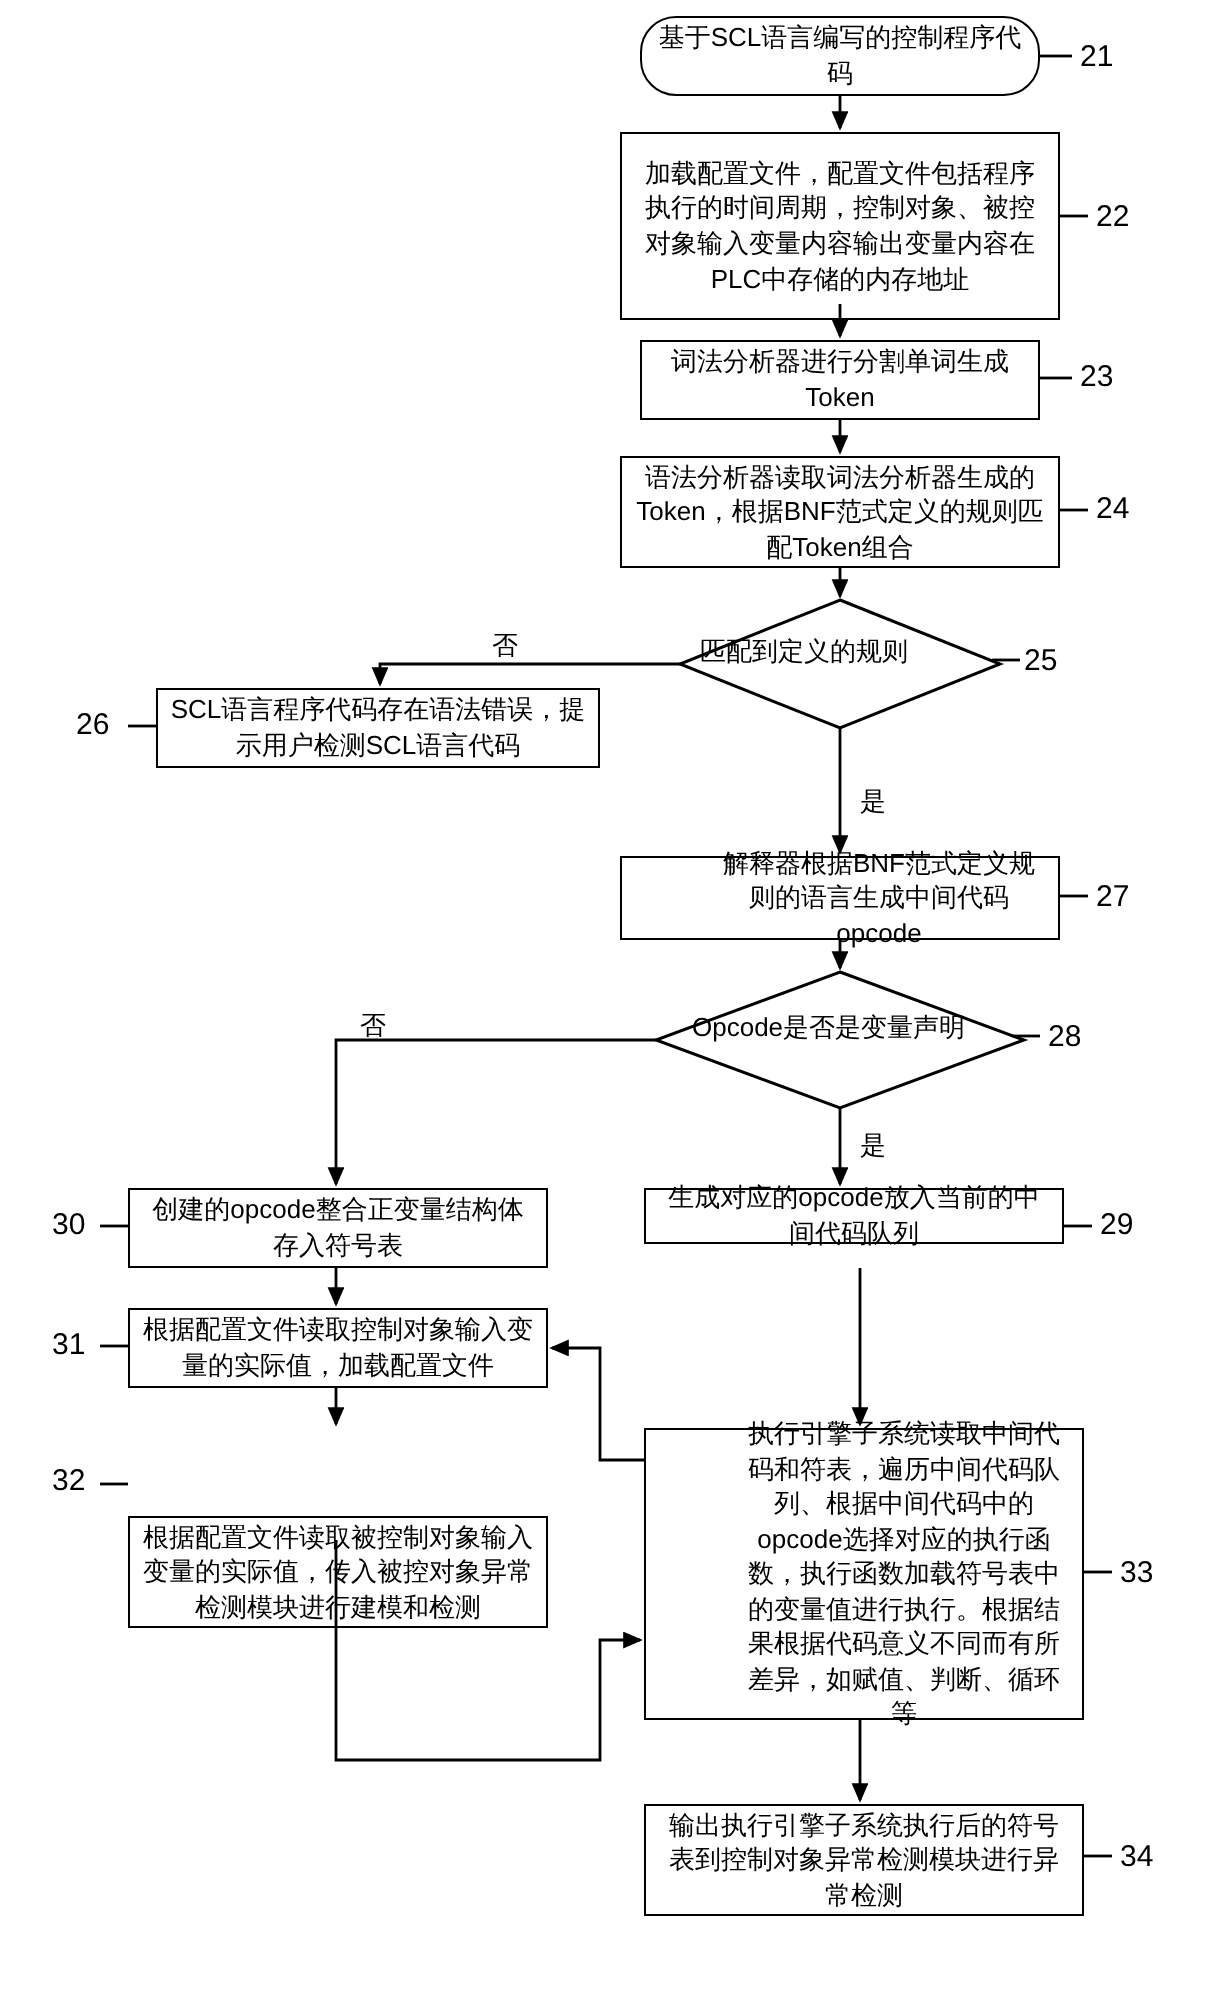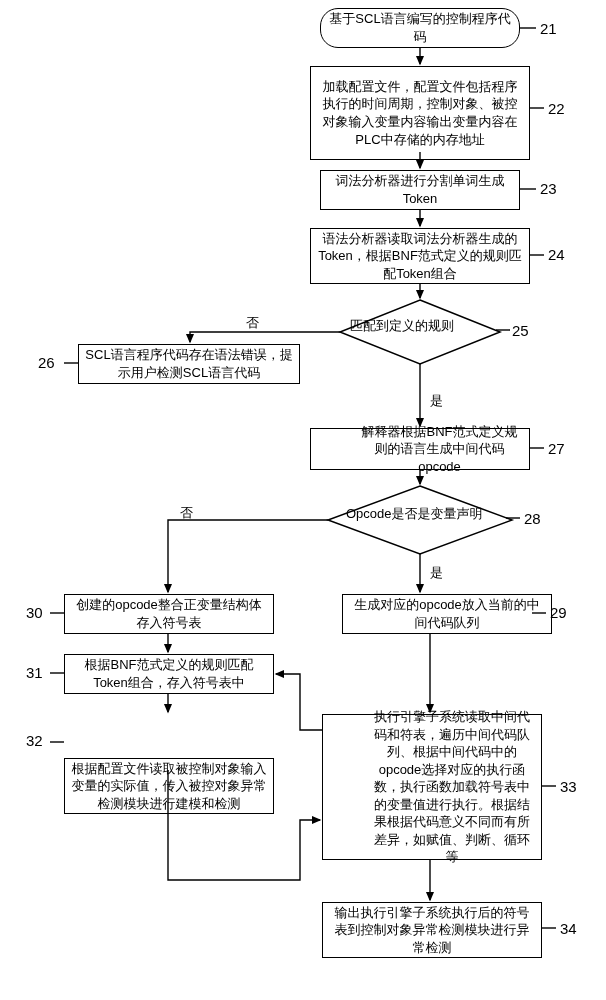--- a/index.html
+++ b/index.html
@@ -85,32 +85,32 @@
   <span>解释器根据BNF范式定义规则的语言生成中间代码opcode</span>
 </div>
 <div class="num" style="left:548px; top:440px;">27</div>
 
 <svg class="wires" style="z-index:0">
   <polygon points="420,486 512,520 420,554 328,520" fill="#fff" stroke="#000" stroke-width="1.5"></polygon>
 </svg>
 <div class="diamond-label" style="left:346px; top:506px; width:148px;">Opcode是否是变量声明</div>
 <div class="num" style="left:524px; top:510px;">28</div>
 
-<div class="node" style="left:322px; top:594px; width:210px; height:40px;margin-left:20px;">
+<div class="node" style="left:322px; top:594px; width:210px; height:28px;">
   <span>生成对应的opcode放入当前的中间代码队列</span>
 </div>
 <div class="num" style="left:550px; top:604px;">29</div>
 
 <div class="node" style="left:64px; top:594px; width:210px; height:40px;">
   <span>创建的opcode整合正变量结构体存入符号表</span>
 </div>
 <div class="num" style="left:26px; top:604px;">30</div>
 
 <div class="node" style="left:64px; top:654px; width:210px; height:40px;">
-  <span>根据BNF范式定义的规则匹配Token组合，存入符号表中</span>
+  <span>根据配置文件读取控制对象输入变量的实际值，加载配置文件</span>
 </div>
 <div class="num" style="left:26px; top:664px;">31</div>
 
 <div class="node" style="left:64px; top:714px; width:210px; height:56px;margin-top:44px;">
   <span>根据配置文件读取被控制对象输入变量的实际值，传入被控对象异常检测模块进行建模和检测</span>
 </div>
 <div class="num" style="left:26px; top:732px;">32</div>
 
 <div class="node" style="left:322px; top:714px; width:220px; height:146px;padding-left:46px;">
   <span>执行引擎子系统读取中间代码和符表，遍历中间代码队列、根据中间代码中的opcode选择对应的执行函数，执行函数加载符号表中的变量值进行执行。根据结果根据代码意义不同而有所差异，如赋值、判断、循环等</span>

